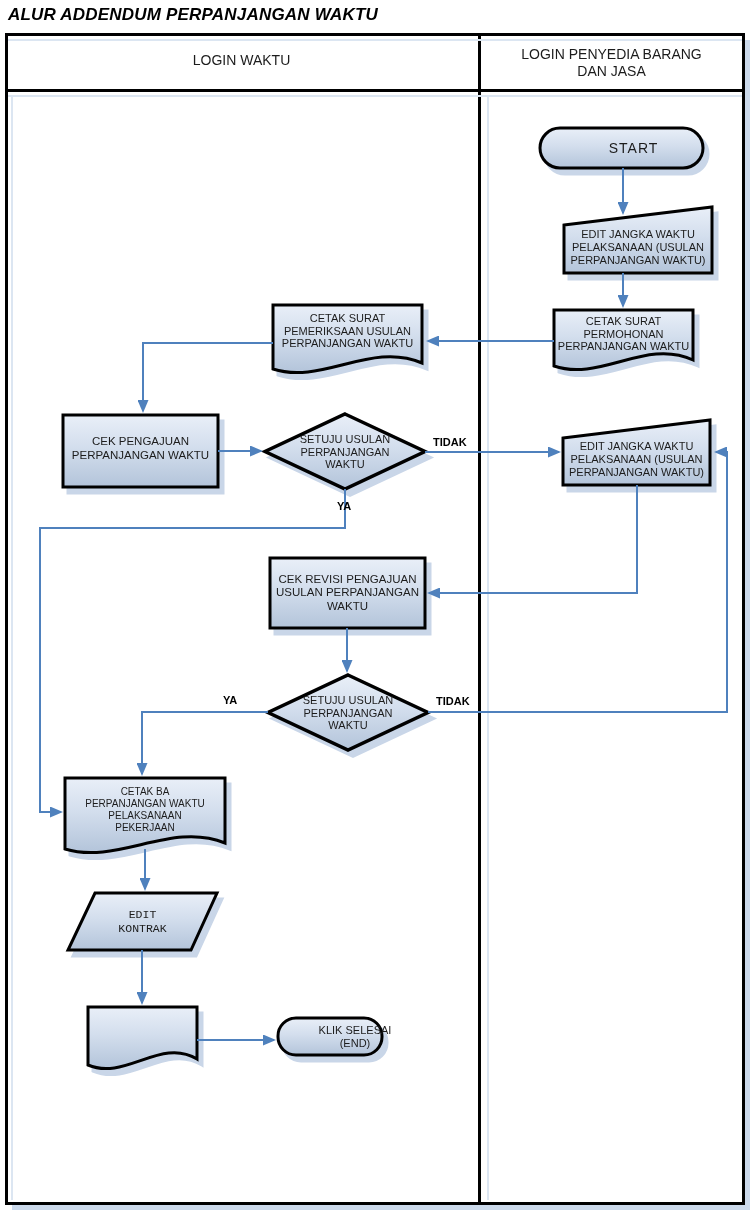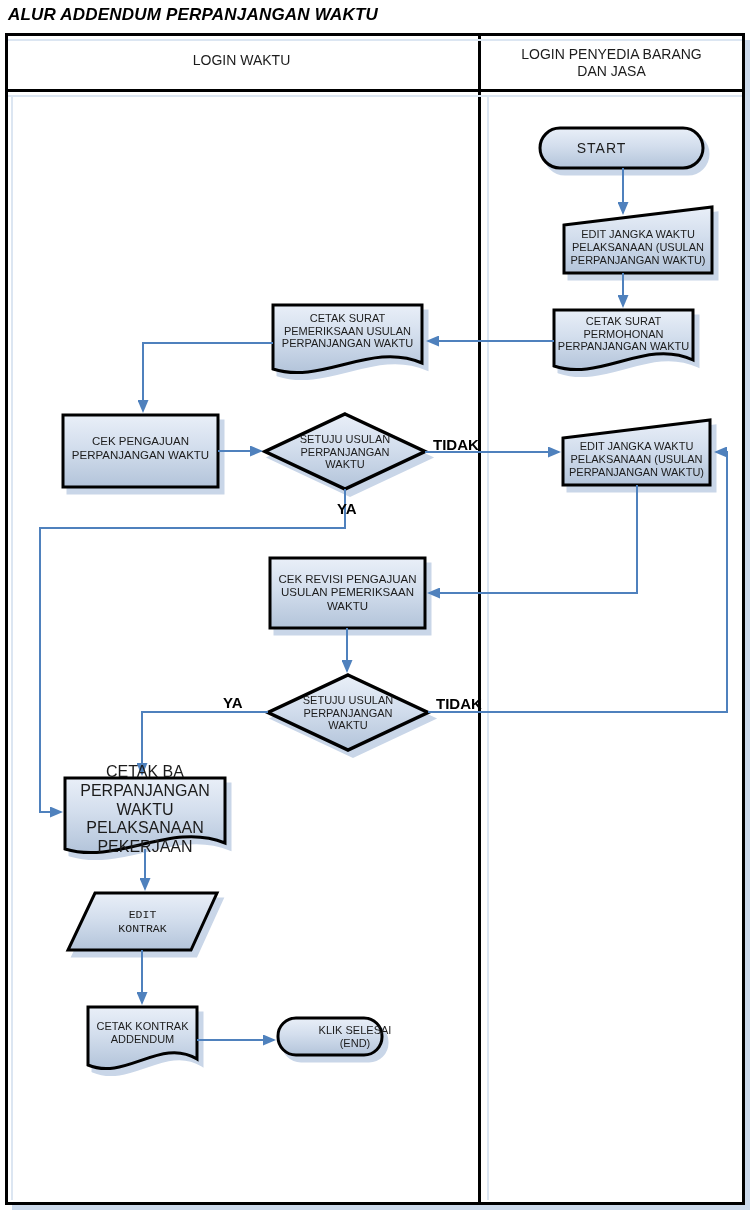--- a/index.html
+++ b/index.html
@@ -13,21 +13,21 @@
   .divider-v{position:absolute;left:478px;top:33px;width:3px;height:1172px;background:#000;}
   .header-sep{position:absolute;left:5px;top:89px;width:740px;height:3px;background:#000;}
   .accent{position:absolute;background:#dce6f2;}
   .hdr-lbl{position:absolute;display:flex;align-items:center;justify-content:center;
            text-align:center;white-space:pre-line;font-size:14px;color:#1c1c1c;line-height:1.25;}
   
   .lbl{position:absolute;display:flex;align-items:center;justify-content:center;
        text-align:center;white-space:pre-line;font-size:11.5px;line-height:1.18;color:#1c1c1c;}
   .lbl.diamond{font-size:11px;}
   .lbl.start{font-size:14px;letter-spacing:1px;}
-  .edge-lbl{position:absolute;font-size:15px;font-weight:bold;color:#000;white-space:nowrap;}
+  .edge-lbl{position:absolute;font-size:11px;font-weight:bold;color:#000;white-space:nowrap;}
   svg.canvas{position:absolute;left:0;top:0;}
 </style>
 </head>
 <body>
 
 <div class="stage">
 
   <div class="title">ALUR ADDENDUM PERPANJANGAN WAKTU</div>
 
   <div class="tbl"></div>
@@ -131,52 +131,50 @@
       <polyline points="637,485 637,593 429,593" marker-end="url(#arrow)"></polyline>
       <polyline points="347,628 347,671" marker-end="url(#arrow)"></polyline>
       <polyline points="268,712 142,712 142,774" marker-end="url(#arrow)"></polyline>
       <polyline points="428,712 727,712 727,452 716,452" marker-end="url(#arrow)"></polyline>
       <polyline points="145,849 145,889" marker-end="url(#arrow)"></polyline>
       <polyline points="142,950 142,1003" marker-end="url(#arrow)"></polyline>
       <polyline points="197,1040 274,1040" marker-end="url(#arrow)"></polyline>
     </g>
   </svg>
 
-  <div class="lbl start" style="left:520px;top:128px;width:163px;height:40px;">START</div>
+  <div class="lbl start" style="left:552px;top:128px;width:163px;height:40px;">START</div>
   <div class="lbl" style="left:564px;top:222px;width:148px;height:51px;font-size:11px;">EDIT JANGKA WAKTU
 PELAKSANAAN (USULAN
 PERPANJANGAN WAKTU)</div>
   <div class="lbl" style="left:554px;top:312px;width:139px;height:44px;font-size:11px;">CETAK SURAT
 PERMOHONAN
 PERPANJANGAN WAKTU</div>
   <div class="lbl" style="left:273px;top:307px;width:149px;height:48px;font-size:11px;">CETAK SURAT
 PEMERIKSAAN USULAN
 PERPANJANGAN WAKTU</div>
   <div class="lbl" style="left:63px;top:415px;width:155px;height:68px;">CEK PENGAJUAN
 PERPANJANGAN WAKTU</div>
   <div class="lbl diamond" style="left:280px;top:416px;width:130px;height:72px;">SETUJU USULAN
 PERPANJANGAN
 WAKTU</div>
   <div class="lbl" style="left:563px;top:434px;width:147px;height:51px;font-size:11px;">EDIT JANGKA WAKTU
 PELAKSANAAN (USULAN
 PERPANJANGAN WAKTU)</div>
   <div class="lbl" style="left:270px;top:558px;width:155px;height:70px;">CEK REVISI PENGAJUAN
-USULAN PEMERIKSAAN
+USULAN PERPANJANGAN
 WAKTU</div>
   <div class="lbl diamond" style="left:283px;top:677px;width:130px;height:72px;">SETUJU USULAN
 PERPANJANGAN
 WAKTU</div>
-  <div class="lbl" style="left:65px;top:779px;width:160px;height:62px;font-size:16px;">CETAK BA
+  <div class="lbl" style="left:65px;top:779px;width:160px;height:62px;font-size:10px;">CETAK BA
 PERPANJANGAN WAKTU
 PELAKSANAAN
 PEKERJAAN</div>
   <div class="lbl" style="left:80px;top:893px;width:125px;height:57px;font-family:Liberation Mono, monospace;">EDIT
 KONTRAK</div>
-  <div class="lbl" style="left:88px;top:1010px;width:109px;height:46px;font-size:11px;">CETAK KONTRAK
-ADDENDUM</div>
   <div class="lbl" style="left:278px;top:1018px;width:104px;height:37px;font-size:11px;margin-left:25px;">KLIK SELESAI
 (END)</div>
 
   <div class="edge-lbl" style="left:337px;top:500px;">YA</div>
   <div class="edge-lbl" style="left:433px;top:436px;">TIDAK</div>
   <div class="edge-lbl" style="left:223px;top:694px;">YA</div>
   <div class="edge-lbl" style="left:436px;top:695px;">TIDAK</div>
 
 </div>
 

